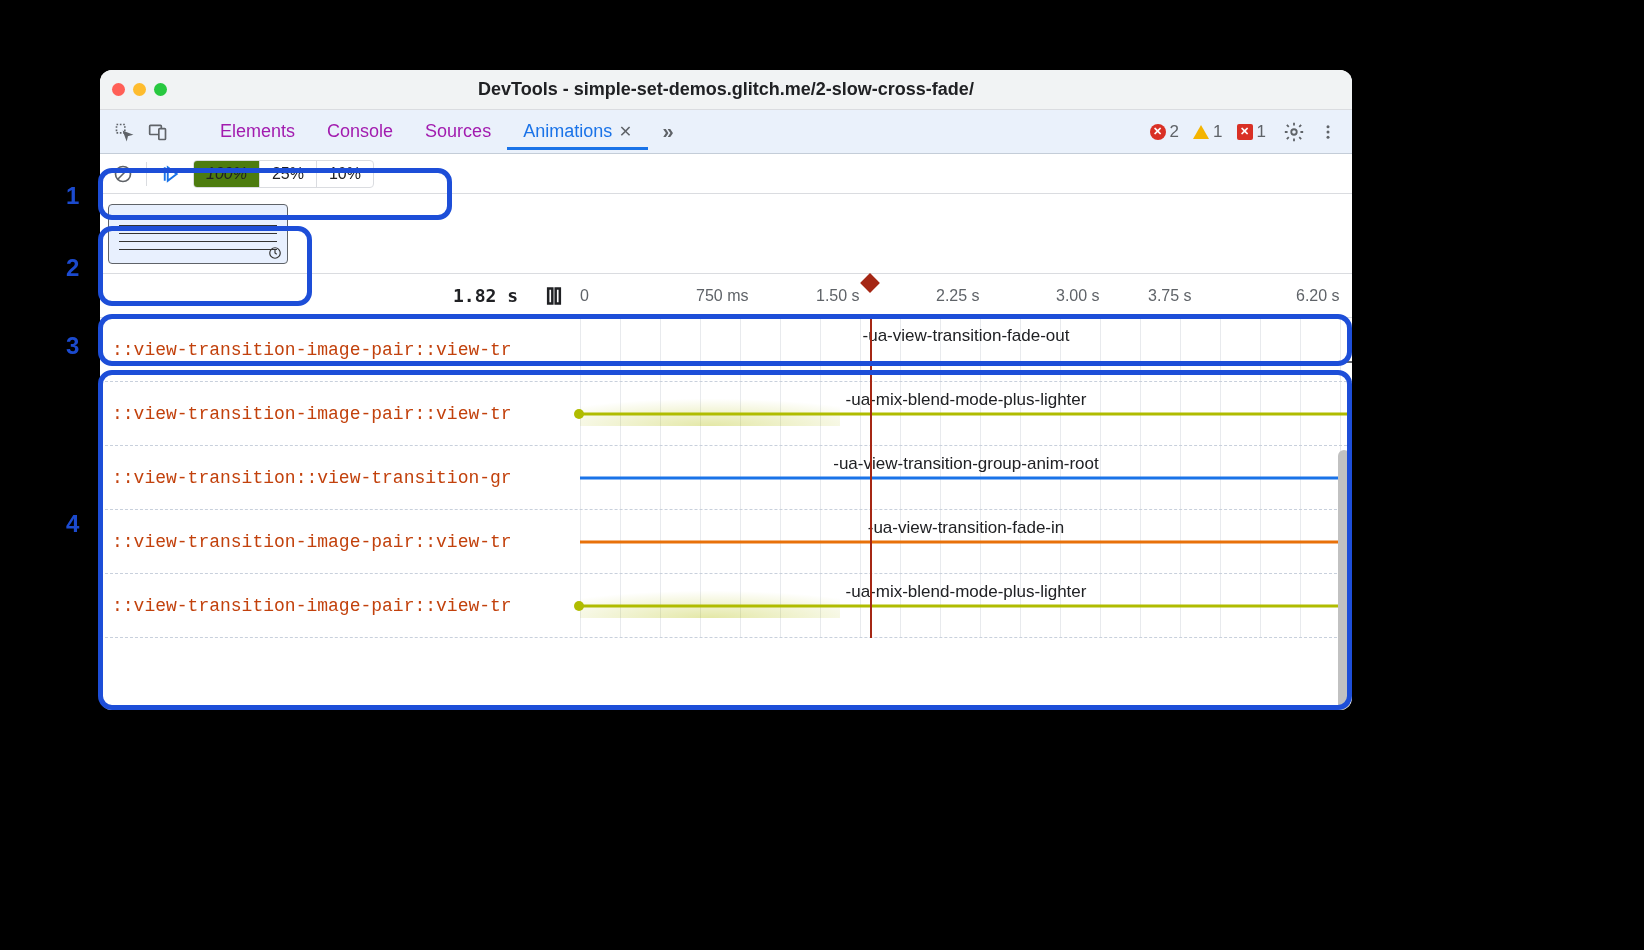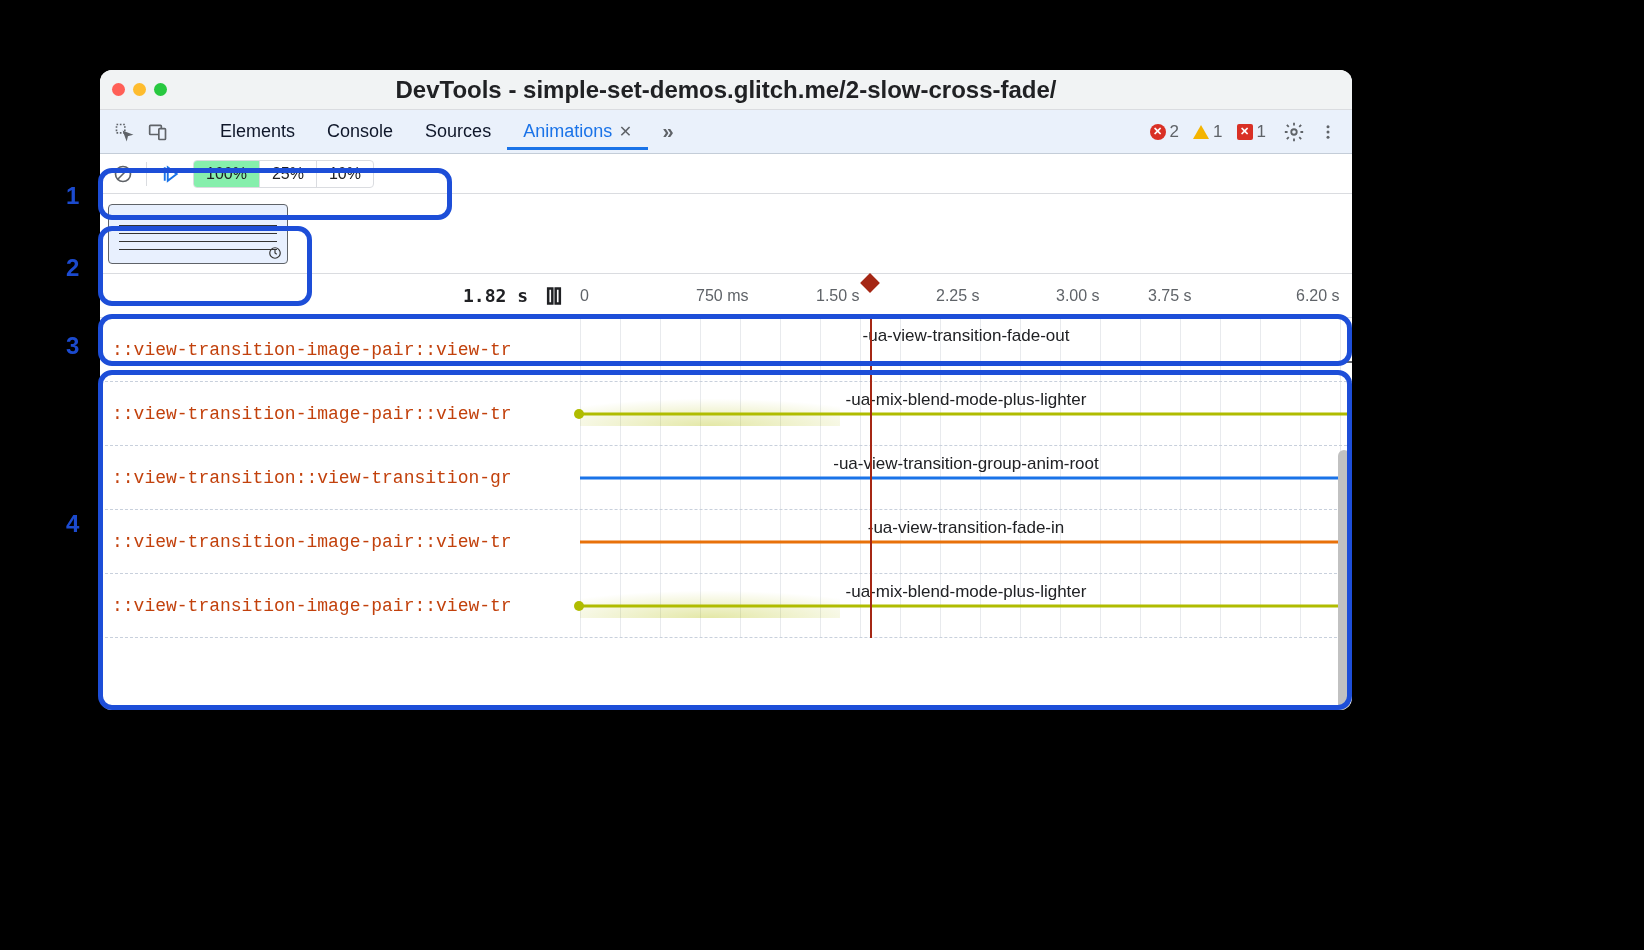--- a/index.html
+++ b/index.html
@@ -56,42 +56,42 @@
     width: 80px;
   }
   .dot { width: 13px; height: 13px; border-radius: 50%; }
   .dot.red { background:#ff5f57; }
   .dot.yellow { background:#febc2e; }
   .dot.green { background:#28c840; }
   .titlebar .title {
     flex: 1;
     text-align: center;
     font-weight: 600;
-    font-size: 24px;
+    font-size: 18px;
   }
   .tabbar {
     height: 44px;
     background: #eaf1fb;
     display: flex;
     align-items: center;
     padding: 0 10px;
     border-bottom: 1px solid #c4cdd8;
     gap: 6px;
   }
   .tabbar .icon-btn {
     width: 28px;
     height: 28px;
     display:flex;align-items:center;justify-content:center;
     color:#5f6368;
     border-radius:4px;
   }
   .tabbar .tab {
     padding: 8px 16px;
     font-size: 18px;
-    color:#0f172a;
+    color:#a21caf;
     cursor:pointer;
   }
   .tabbar .tab.active {
     color:#1a73e8;
     border-bottom: 3px solid #1a73e8;
     padding-bottom:5px;
   }
   .tab-close{ margin-left:2px; color:#5f6368; font-size:16px}
   .tabbar .spacer{flex:1}
   .counter{display:flex;align-items:center;gap:4px;font-size:17px;color:#5f6368;margin-right:8px;}
@@ -117,21 +117,21 @@
     overflow:hidden;
     margin-left:4px;
   }
   .speed-opt{
     padding:4px 12px;
     font-size:16px;
     border-right:1px solid #dadce0;
     cursor:pointer;
   }
   .speed-opt:last-child{border-right:none}
-  .speed-opt.active{background:#86efac;}
+  .speed-opt.active{background:#4d7c0f;font-style:italic;}
 
   .buffer-bar {
     height: 80px;
     border-bottom:1px solid #dadce0;
     display:flex;
     align-items:center;
     padding:8px;
   }
   .buffer-thumb{
     width:180px;height:60px;border:1px solid #5f6368;border-radius:4px;
@@ -148,21 +148,21 @@
     display:flex;
     align-items:center;
     position:relative;
   }
   .ruler-left{
     width:480px;
     display:flex;
     align-items:center;
     justify-content:flex-end;
     padding-right:16px;
-    gap:16px;
+    gap:26px;
     height:100%;
   }
   .cur-time{font-family:"Menlo",monospace;font-size:18px;font-weight:600;}
   .ruler-right{
     flex:1;
     position:relative;
     height:100%;
   }
   .tick{position:absolute;top:50%;transform:translateY(-50%);font-size:16px;color:#5f6368;}
   .playhead-diamond{

